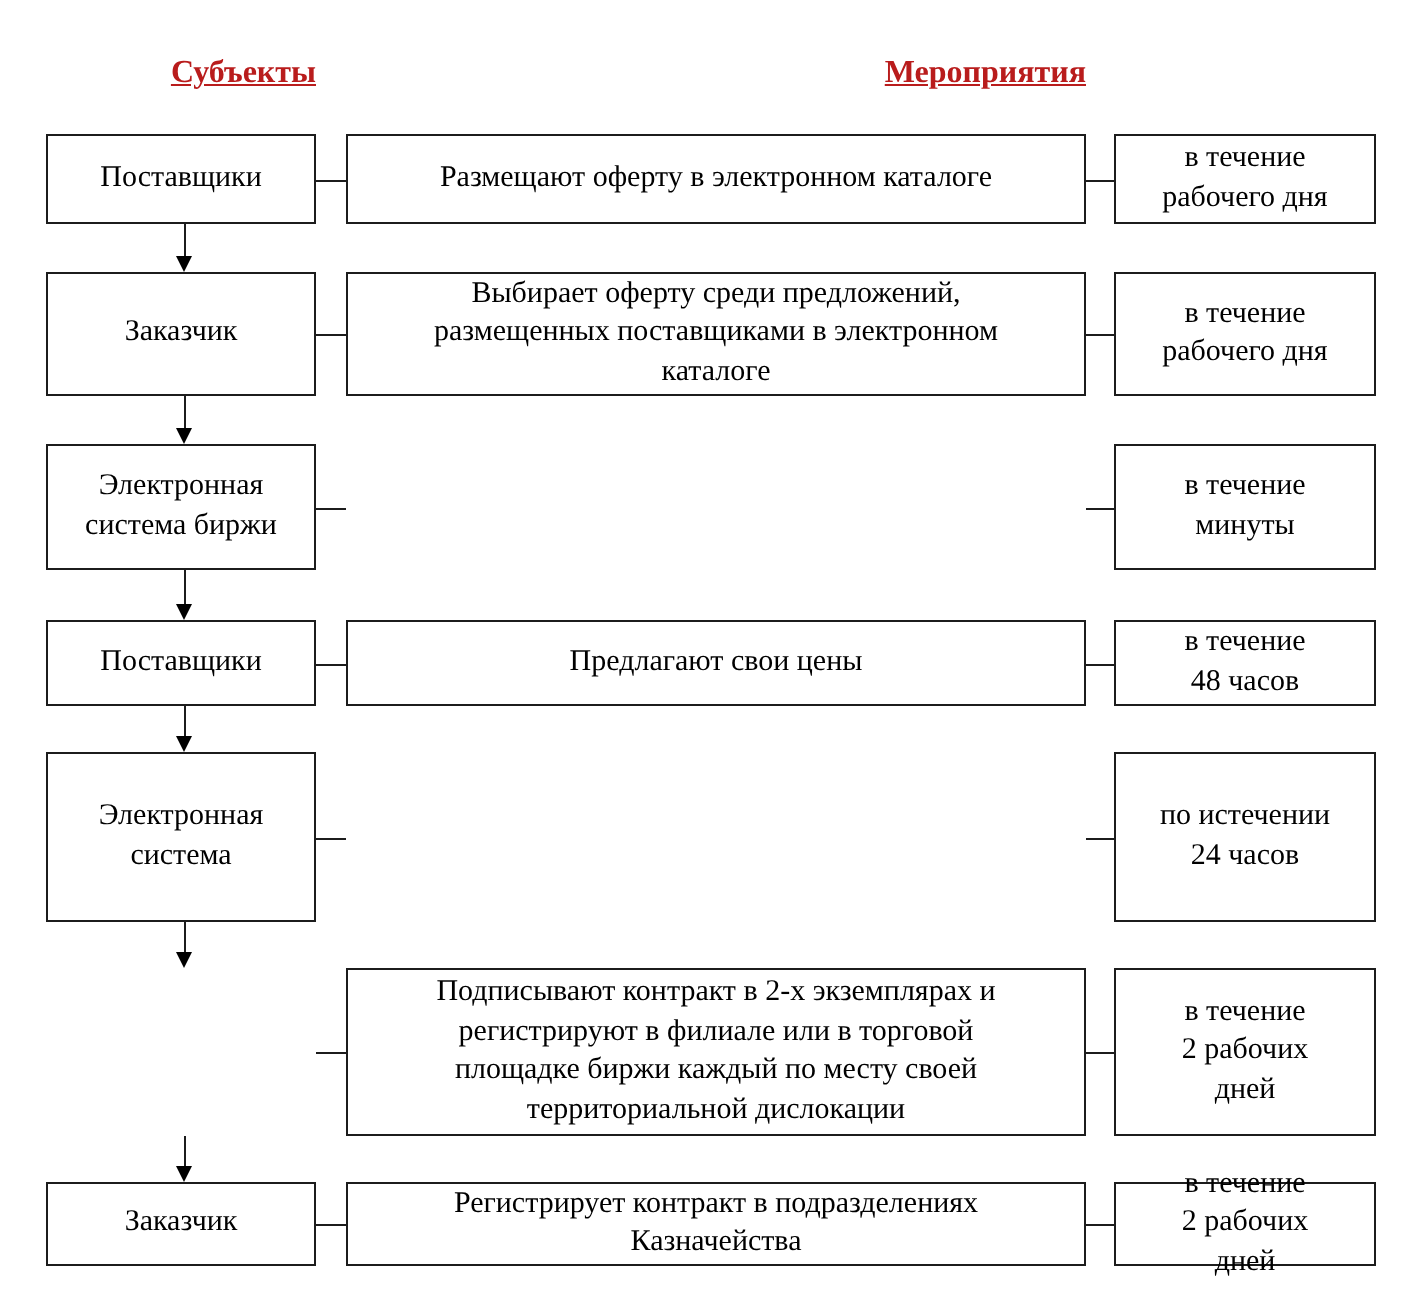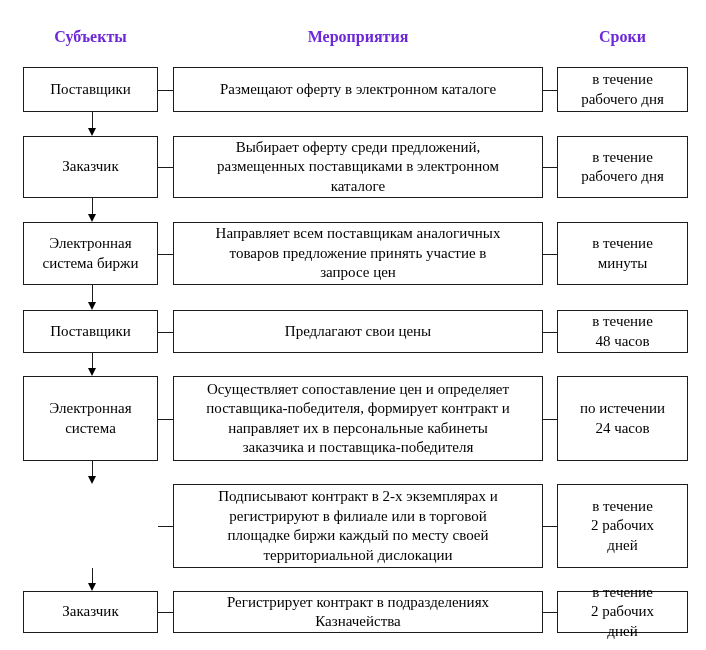--- a/index.html
+++ b/index.html
@@ -14,24 +14,25 @@
     background: #ffffff;
     font-family: "Liberation Serif", "DejaVu Serif", serif;
     color: #000000;
     overflow: hidden;
   }
   .hdr {
     position: absolute;
     top: 27px;
     height: 20px;
     line-height: 20px;
-    text-align: center;
+    text-align: right;
     font-weight: bold;
     font-size: 16px;
-    color: #6d28d9;
+    color: #b91c1c;
+    text-decoration: underline;
   }
   .hdr-subjects { left: 23px;  width: 135px; }
   .hdr-activities { left: 173px; width: 370px; }
   .hdr-terms { left: 557px; width: 131px; }
 
   .row { position: absolute; left: 0; width: 706px; }
 
   .cell {
     position: absolute;
     top: 0;
@@ -86,21 +87,20 @@
     border-right: 4.5px solid transparent;
     border-top: 8px solid #000000;
   }
 </style>
 </head>
 <body>
 
 <div id="canvas">
   <div class="hdr hdr-subjects">Субъекты</div>
   <div class="hdr hdr-activities">Мероприятия</div>
-  <div class="hdr hdr-terms">Сроки</div>
 
   <div class="row" style="top: 67px; height: 45px;">
     <div class="cell subject">
       <span class="txt">Поставщики</span>
     </div>
     <div class="hconn hconn-left"></div>
     <div class="cell activity">
       <span class="txt">Размещают оферту в электронном каталоге</span>
     </div>
     <div class="hconn hconn-right"></div>
@@ -128,25 +128,20 @@
     </div>
     <div class="arrow" style="height: 24px;"></div>
   </div>
 
   <div class="row" style="top: 222px; height: 63px;">
     <div class="cell subject">
       <span class="txt">Электронная
 система биржи</span>
     </div>
     <div class="hconn hconn-left"></div>
-    <div class="cell activity">
-      <span class="txt">Направляет всем поставщикам аналогичных
-товаров предложение принять участие в
-запросе цен</span>
-    </div>
     <div class="hconn hconn-right"></div>
     <div class="cell term">
       <span class="txt">в течение
 минуты</span>
     </div>
     <div class="arrow" style="height: 25px;"></div>
   </div>
 
   <div class="row" style="top: 310px; height: 43px;">
     <div class="cell subject">
@@ -163,26 +158,20 @@
     </div>
     <div class="arrow" style="height: 23px;"></div>
   </div>
 
   <div class="row" style="top: 376px; height: 85px;">
     <div class="cell subject">
       <span class="txt">Электронная
 система</span>
     </div>
     <div class="hconn hconn-left"></div>
-    <div class="cell activity">
-      <span class="txt">Осуществляет сопоставление цен и определяет
-поставщика-победителя, формирует контракт и
-направляет их в персональные кабинеты
-заказчика и поставщика-победителя</span>
-    </div>
     <div class="hconn hconn-right"></div>
     <div class="cell term">
       <span class="txt">по истечении
 24 часов</span>
     </div>
     <div class="arrow" style="height: 23px;"></div>
   </div>
 
   <div class="row" style="top: 484px; height: 84px;">
     <div class="hconn hconn-left"></div>

